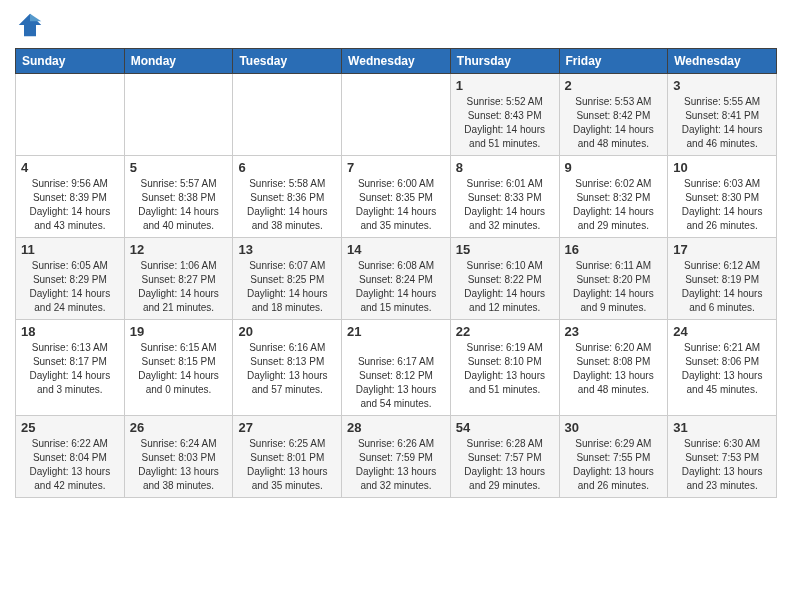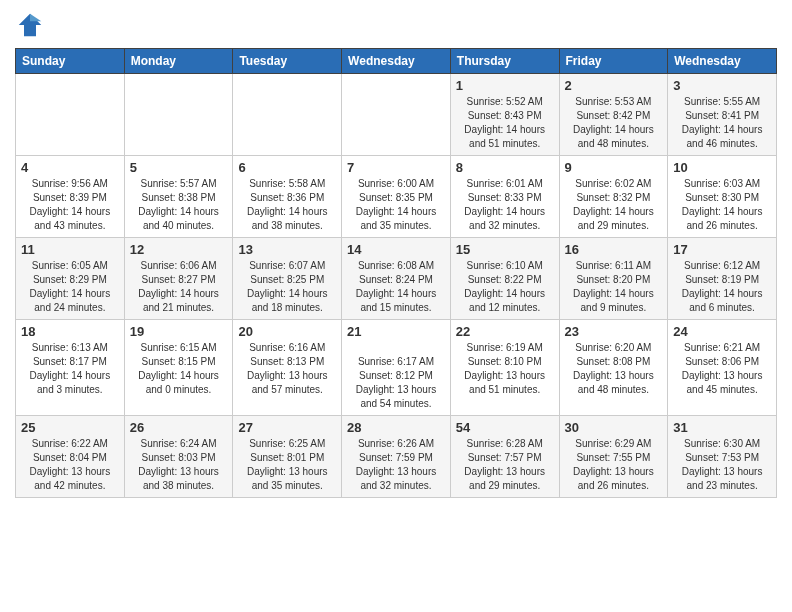--- a/index.html
+++ b/index.html
@@ -214,21 +214,21 @@
         <tr>
           <td>
             <span class="day-number">11</span>
             <div class="day-info" style="white-space: pre-line;">Sunrise: 6:05 AM
 Sunset: 8:29 PM
 Daylight: 14 hours
 and 24 minutes.</div>
           </td>
           <td>
             <span class="day-number">12</span>
-            <div class="day-info" style="white-space: pre-line;">Sunrise: 6:06 AM
+            <div class="day-info" style="white-space: pre-line;">Sunrise: 1:06 AM
 Sunset: 8:27 PM
 Daylight: 14 hours
 and 21 minutes.</div>
           </td>
           <td>
             <span class="day-number">13</span>
             <div class="day-info" style="white-space: pre-line;">Sunrise: 6:07 AM
 Sunset: 8:25 PM
 Daylight: 14 hours
 and 18 minutes.</div>

